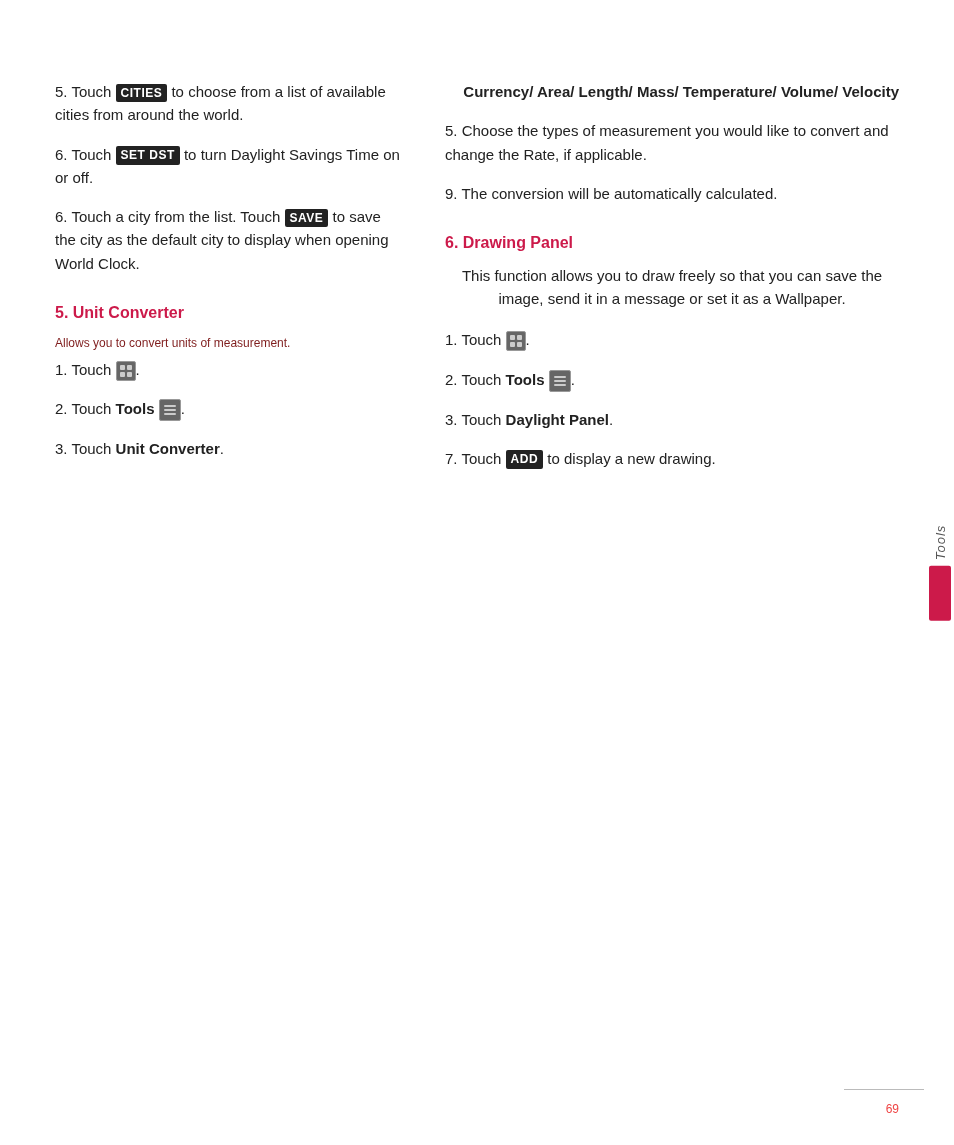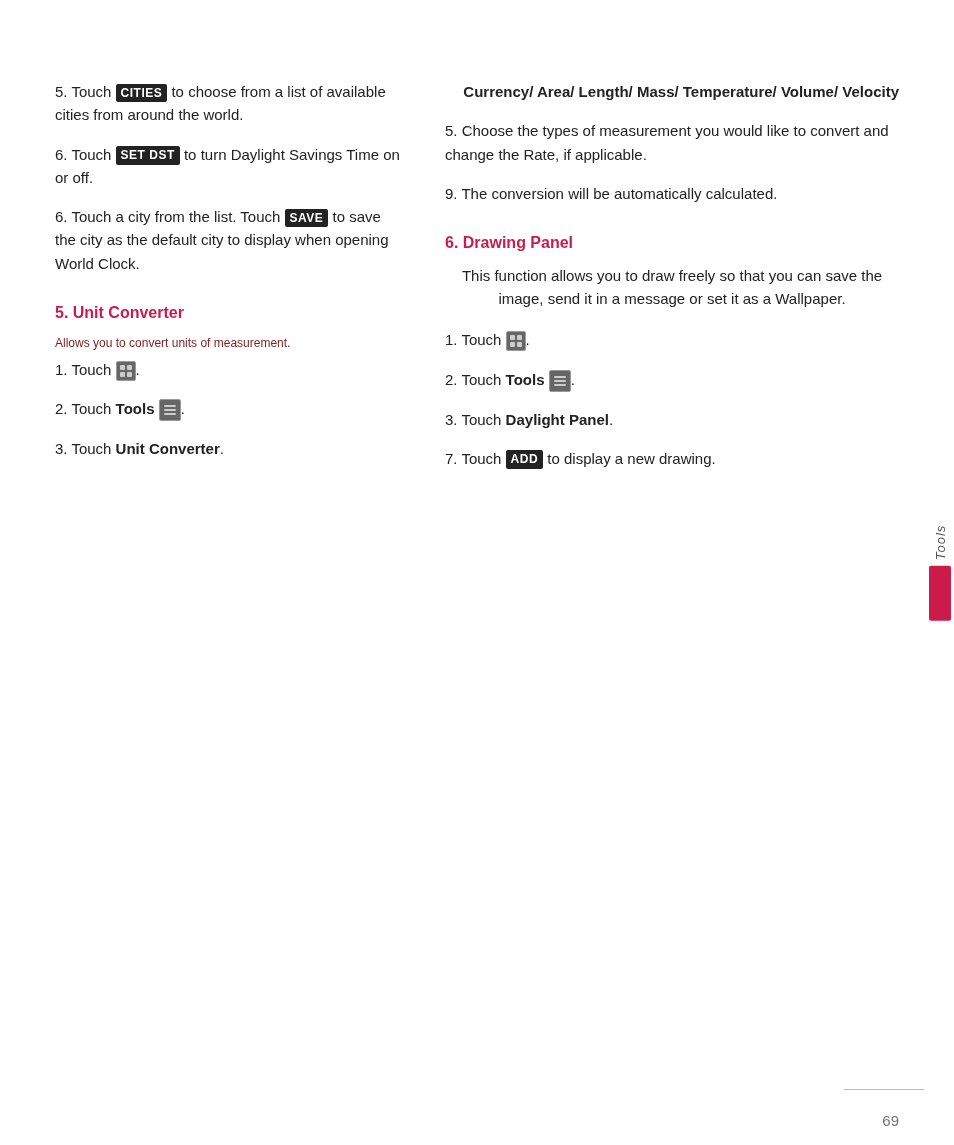--- a/index.html
+++ b/index.html
@@ -147,24 +147,24 @@
 
     .sidebar-tab-bar {
       width: 22px;
       height: 55px;
       background: #cc1a4a;
       border-radius: 2px;
     }
 
     .page-number {
       position: absolute;
-      bottom: 16px;
+      bottom: 29px;
       right: 55px;
-      font-size: 15px;
-      color: #737373;
+      font-size: 12px;
+      color: #ef4444;
     }
 
     .divider-line {
       position: absolute;
       bottom: 55px;
       right: 30px;
       width: 80px;
       height: 1px;
       background: #bbb;
     }

